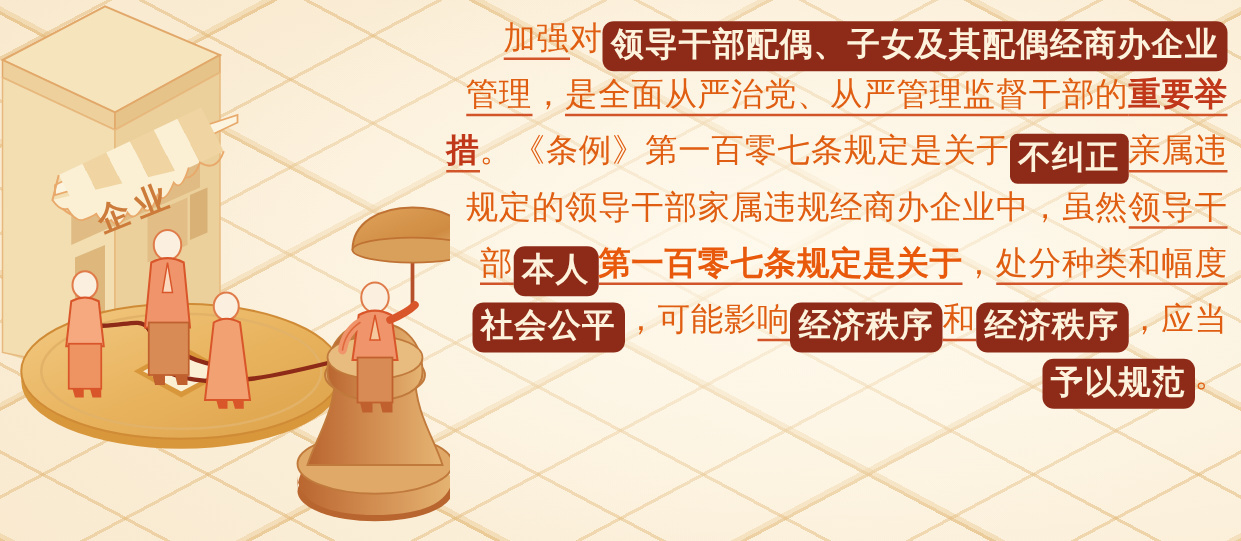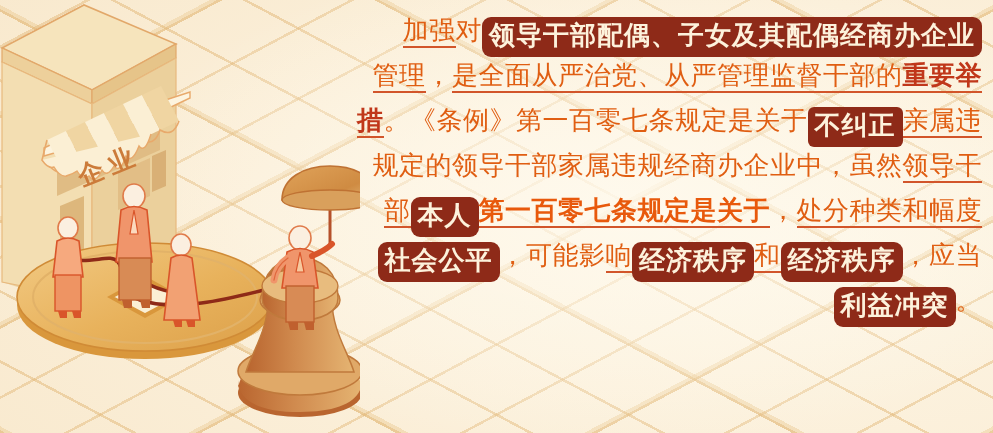--- a/index.html
+++ b/index.html
@@ -214,17 +214,17 @@
 
     <div class="line">
       <span class="t u">部</span><span class="hl">本人</span><span class="t ob u">第一百零七条规定是关于</span><span class="t">，</span><span class="t u">处分种类和幅度</span>
     </div>
 
     <div class="line">
       <span class="hl">社会公平</span><span class="t">，可能影</span><span class="t u">响</span><span class="hl">经济秩序</span><span class="t u">和</span><span class="hl">经济秩序</span><span class="t">，应当</span>
     </div>
 
     <div class="line">
-      <span class="hl">利益冲突</span><span class="t">。</span>
+      <span class="hl">予以规范</span><span class="t">。</span>
     </div>
 
   </div>
 </div>
 
 </body></html>

